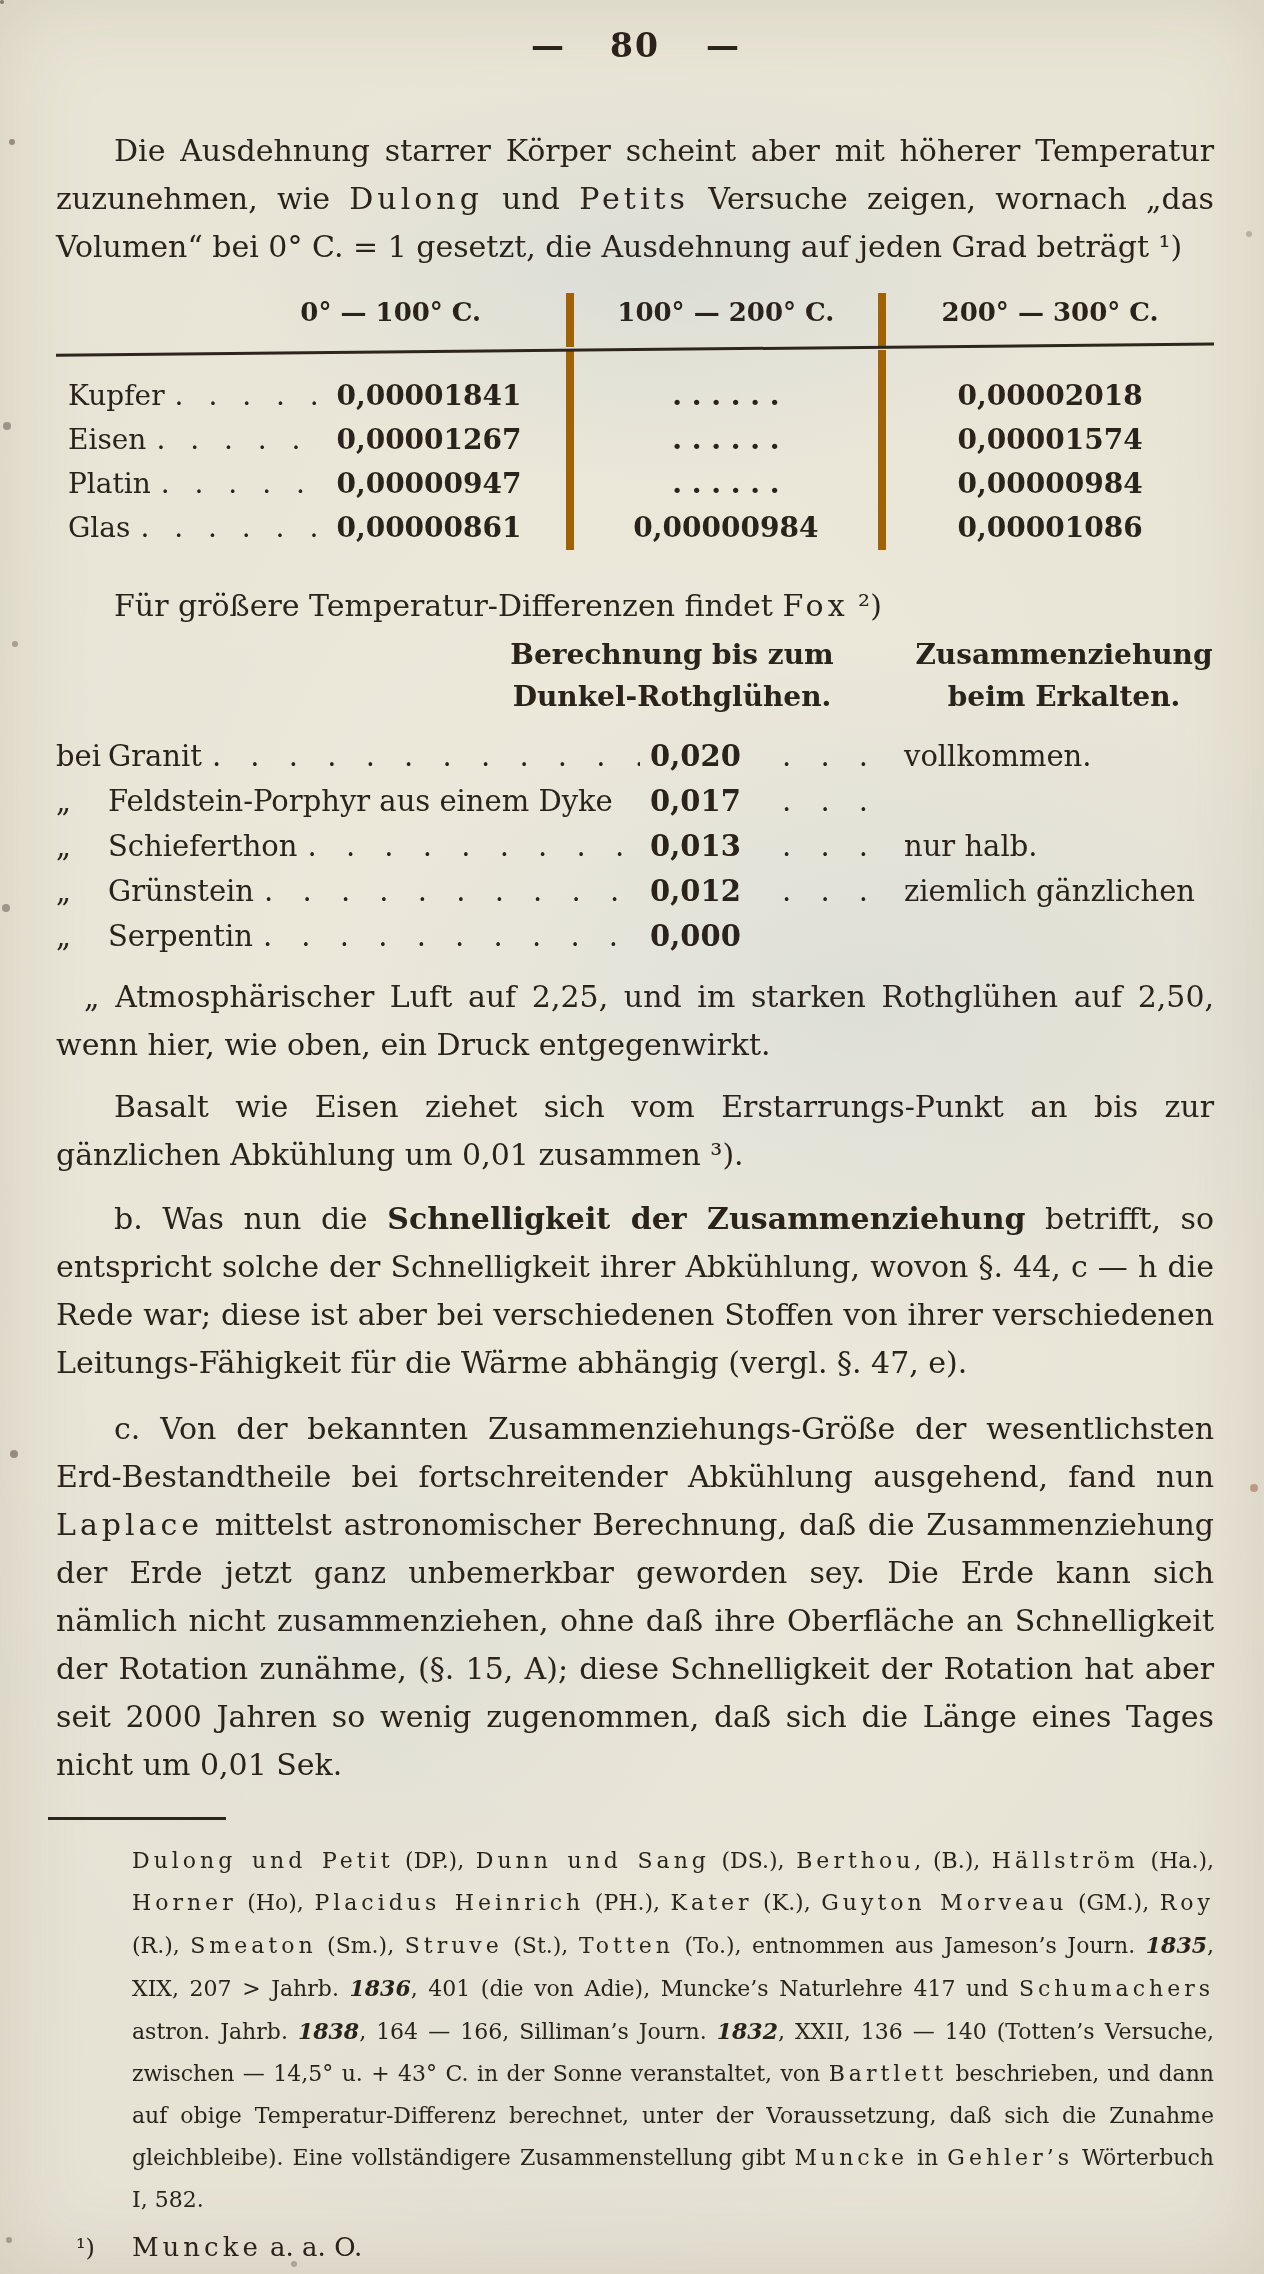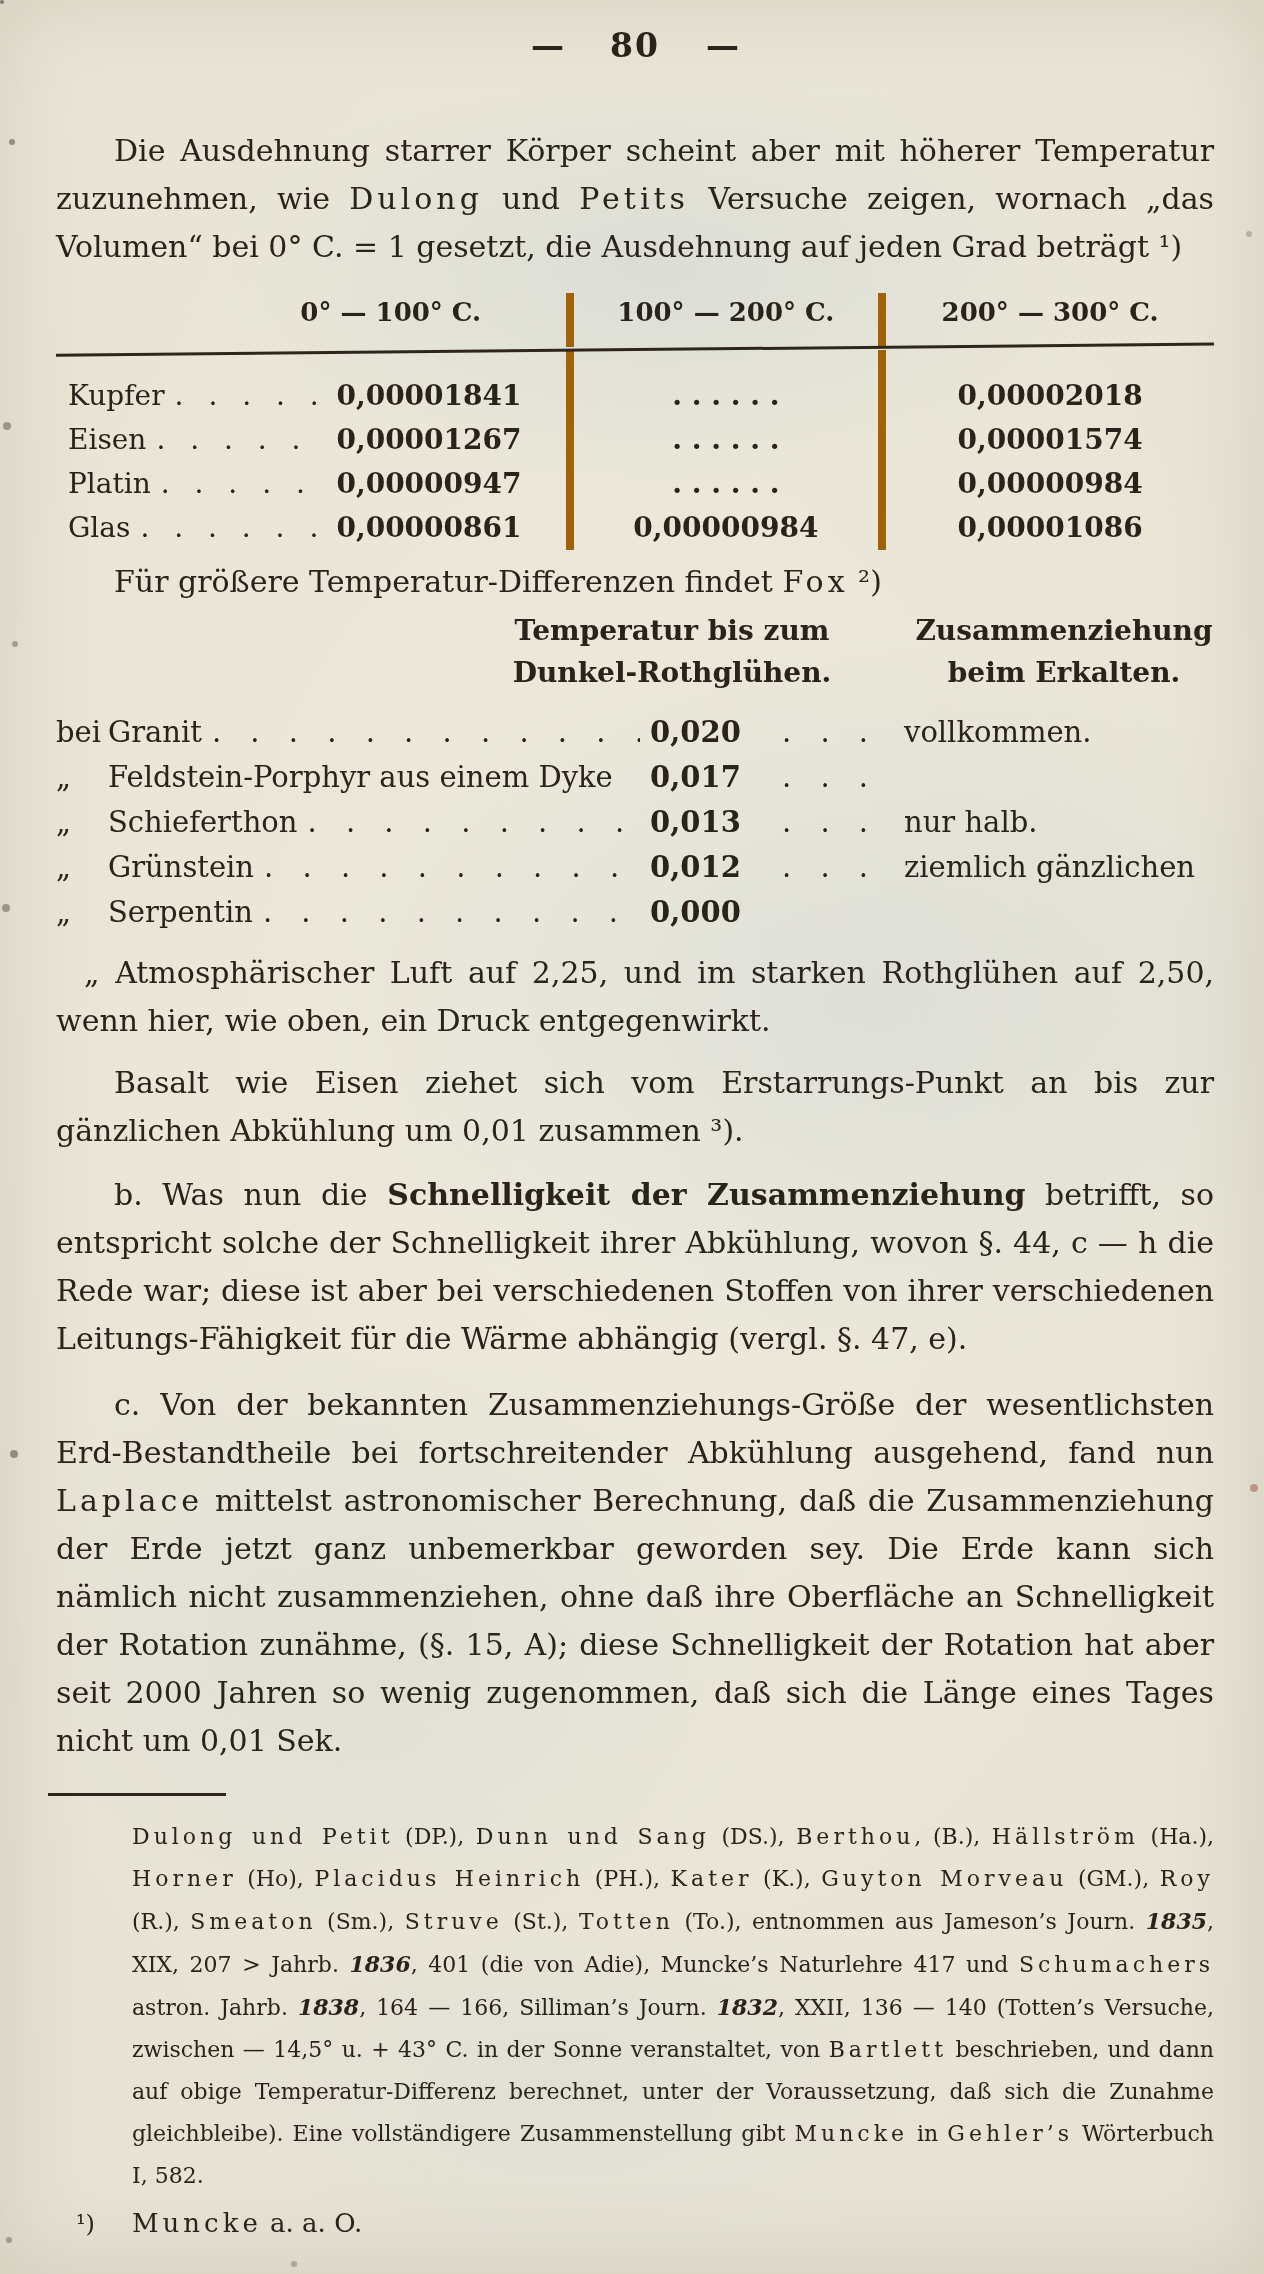--- a/index.html
+++ b/index.html
@@ -36,21 +36,21 @@
   .t1 .bl{border-left:8px solid #a16207;}
   .t1 .rule{grid-column:1/-1;height:3px;background:#2e261d;transform:rotate(-0.55deg);transform-origin:60% 50%;}
   .t1 .c{padding:2px 0;line-height:40px;}
   .t1 .c1{display:flex;align-items:baseline;padding-left:12px;padding-right:44px;}
   .t1 .lead{flex:1;overflow:hidden;white-space:nowrap;margin:0 10px;letter-spacing:8px;}
   .t1 .val{font-weight:bold;}
   .t1 .c2,.t1 .c3{text-align:center;font-weight:bold;}
   .t1 .body-top{padding-top:26px;}
 
   
-  .fox-intro{margin-top:8px;}
+  .fox-intro{margin-top:32px;}
   .fox-heads{display:flex;margin-left:432px;gap:58px;text-align:center;
              white-space:pre-line;font-size:28px;line-height:42px;margin-top:4px;font-weight:bold;}
   .fh1{width:368px;}
   .fh2{width:300px;}
   .fox-rows{margin-top:16px;font-size:29px;}
   .frow{display:grid;grid-template-columns:52px 1fr 106px 148px 310px;line-height:45px;align-items:baseline;}
   .frow .nm{display:flex;align-items:baseline;overflow:hidden;}
   .frow .lead{flex:1;overflow:hidden;white-space:nowrap;margin:0 10px;letter-spacing:10px;}
   .frow .vl{font-weight:bold;}
   .frow .d2{text-align:center;letter-spacing:10px;overflow:hidden;white-space:nowrap;}
@@ -132,21 +132,21 @@
       <span class="lead">. . . . . . . . . .</span>
       <span class="val">0,00000861</span>
     </div>
     <div class="c c2 bl">0,00000984</div>
     <div class="c c3 bl">0,00001086</div>
   </div>
 
   <p class="ind fox-intro"><span>Für größere Temperatur-Differenzen findet </span><span class="sp">Fox</span><span> ²)</span></p>
 
   <div class="fox-heads">
-    <div class="fh1">Temperatur bis zum
+    <div class="fh1">Berechnung bis zum
 Dunkel-Rothglühen.</div>
     <div class="fh2">Zusammenziehung
 beim Erkalten.</div>
   </div>
 
   <div class="fox-rows">
     <div class="frow">
       <span>bei</span>
       <span class="nm">
           <span>Granit</span>

